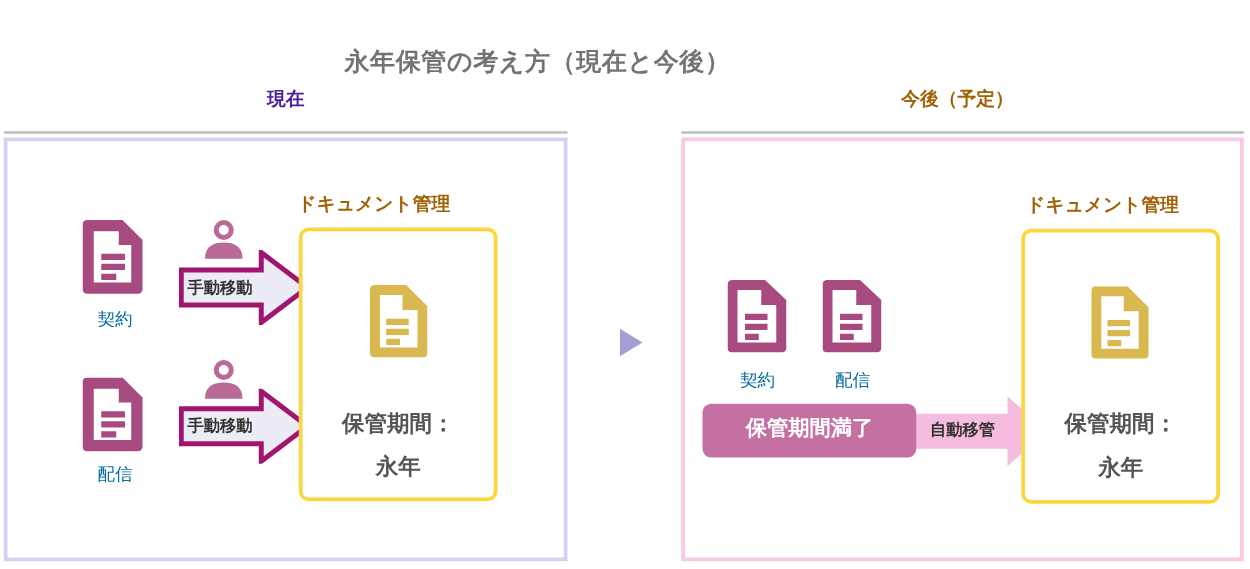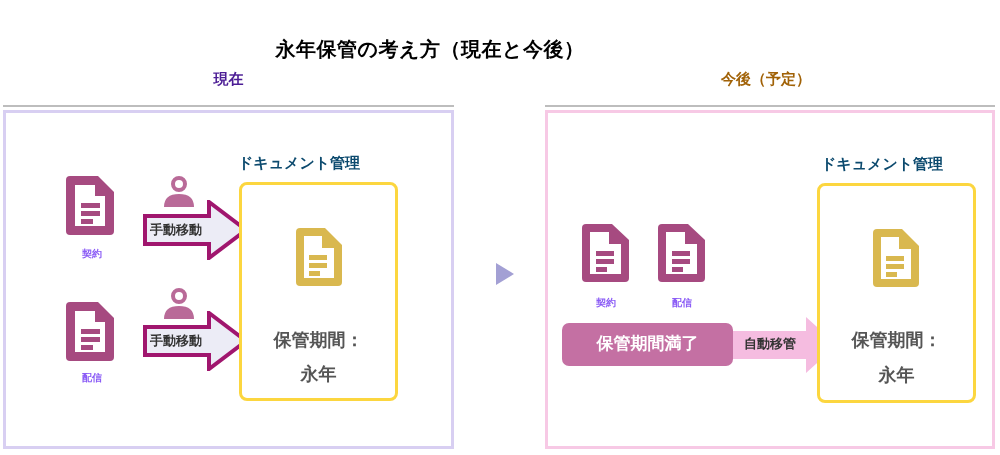--- a/index.html
+++ b/index.html
@@ -3,44 +3,44 @@
 <meta charset="utf-8">
 <style>
   * { box-sizing: border-box; margin: 0; padding: 0; }
   html, body { width: 1000px; height: 455px; background: #ffffff; overflow: hidden; }
   body { position: relative; font-family: "DejaVu Sans", "Liberation Sans", sans-serif; }
 
   .abs { position: absolute; }
 
   .title {
     left: 0; top: 36px; width: 860px; text-align: center;
-    font-size: 20px; font-weight: bold; color: #000000; letter-spacing: 0.5px;
+    font-size: 20px; font-weight: bold; color: #737373; letter-spacing: 0.5px;
   }
 
   .section-label {
     font-size: 15px; font-weight: bold; text-align: center;
   }
   .label-current { left: 3px; top: 70px; width: 451px; color: #4c1d95; }
   .label-future { left: 541px; top: 70px; width: 450px; color: #a16207; }
 
   .hline { height: 2px; background: #bdbdbd; }
   .hline-left { left: 3px; top: 105px; width: 451px; }
   .hline-right { left: 545px; top: 105px; width: 450px; }
 
   .panel { border: 3px solid; }
   .panel-current { left: 3px; top: 110px; width: 451px; height: 339px; border-color: #d8cff2; }
   .panel-future { left: 545px; top: 110px; width: 450px; height: 339px; border-color: #f7c9e5; }
 
-  .doc-label { font-size: 10px; font-weight: bold; color: #8b5cf6; text-align: center; width: 60px; }
+  .doc-label { font-size: 14px; font-weight: normal; color: #0369a1; text-align: center; width: 60px; }
 
   .arrow-text {
     font-size: 13px; font-weight: bold; color: #333333;
   }
 
-  .dm-title { font-size: 15px; font-weight: bold; color: #0c4a6e; }
+  .dm-title { font-size: 15px; font-weight: bold; color: #a16207; }
   .dm-box {
     border: 3px solid #fcd63f; border-radius: 8px; background: #ffffff;
   }
   .dm-text {
     font-size: 18px; font-weight: bold; color: #555555; text-align: center; line-height: 36px;
   }
 
   .expired-pill {
     background: #c470a3; border-radius: 7px; color: #ffffff;
     font-size: 17px; font-weight: bold; text-align: center;

